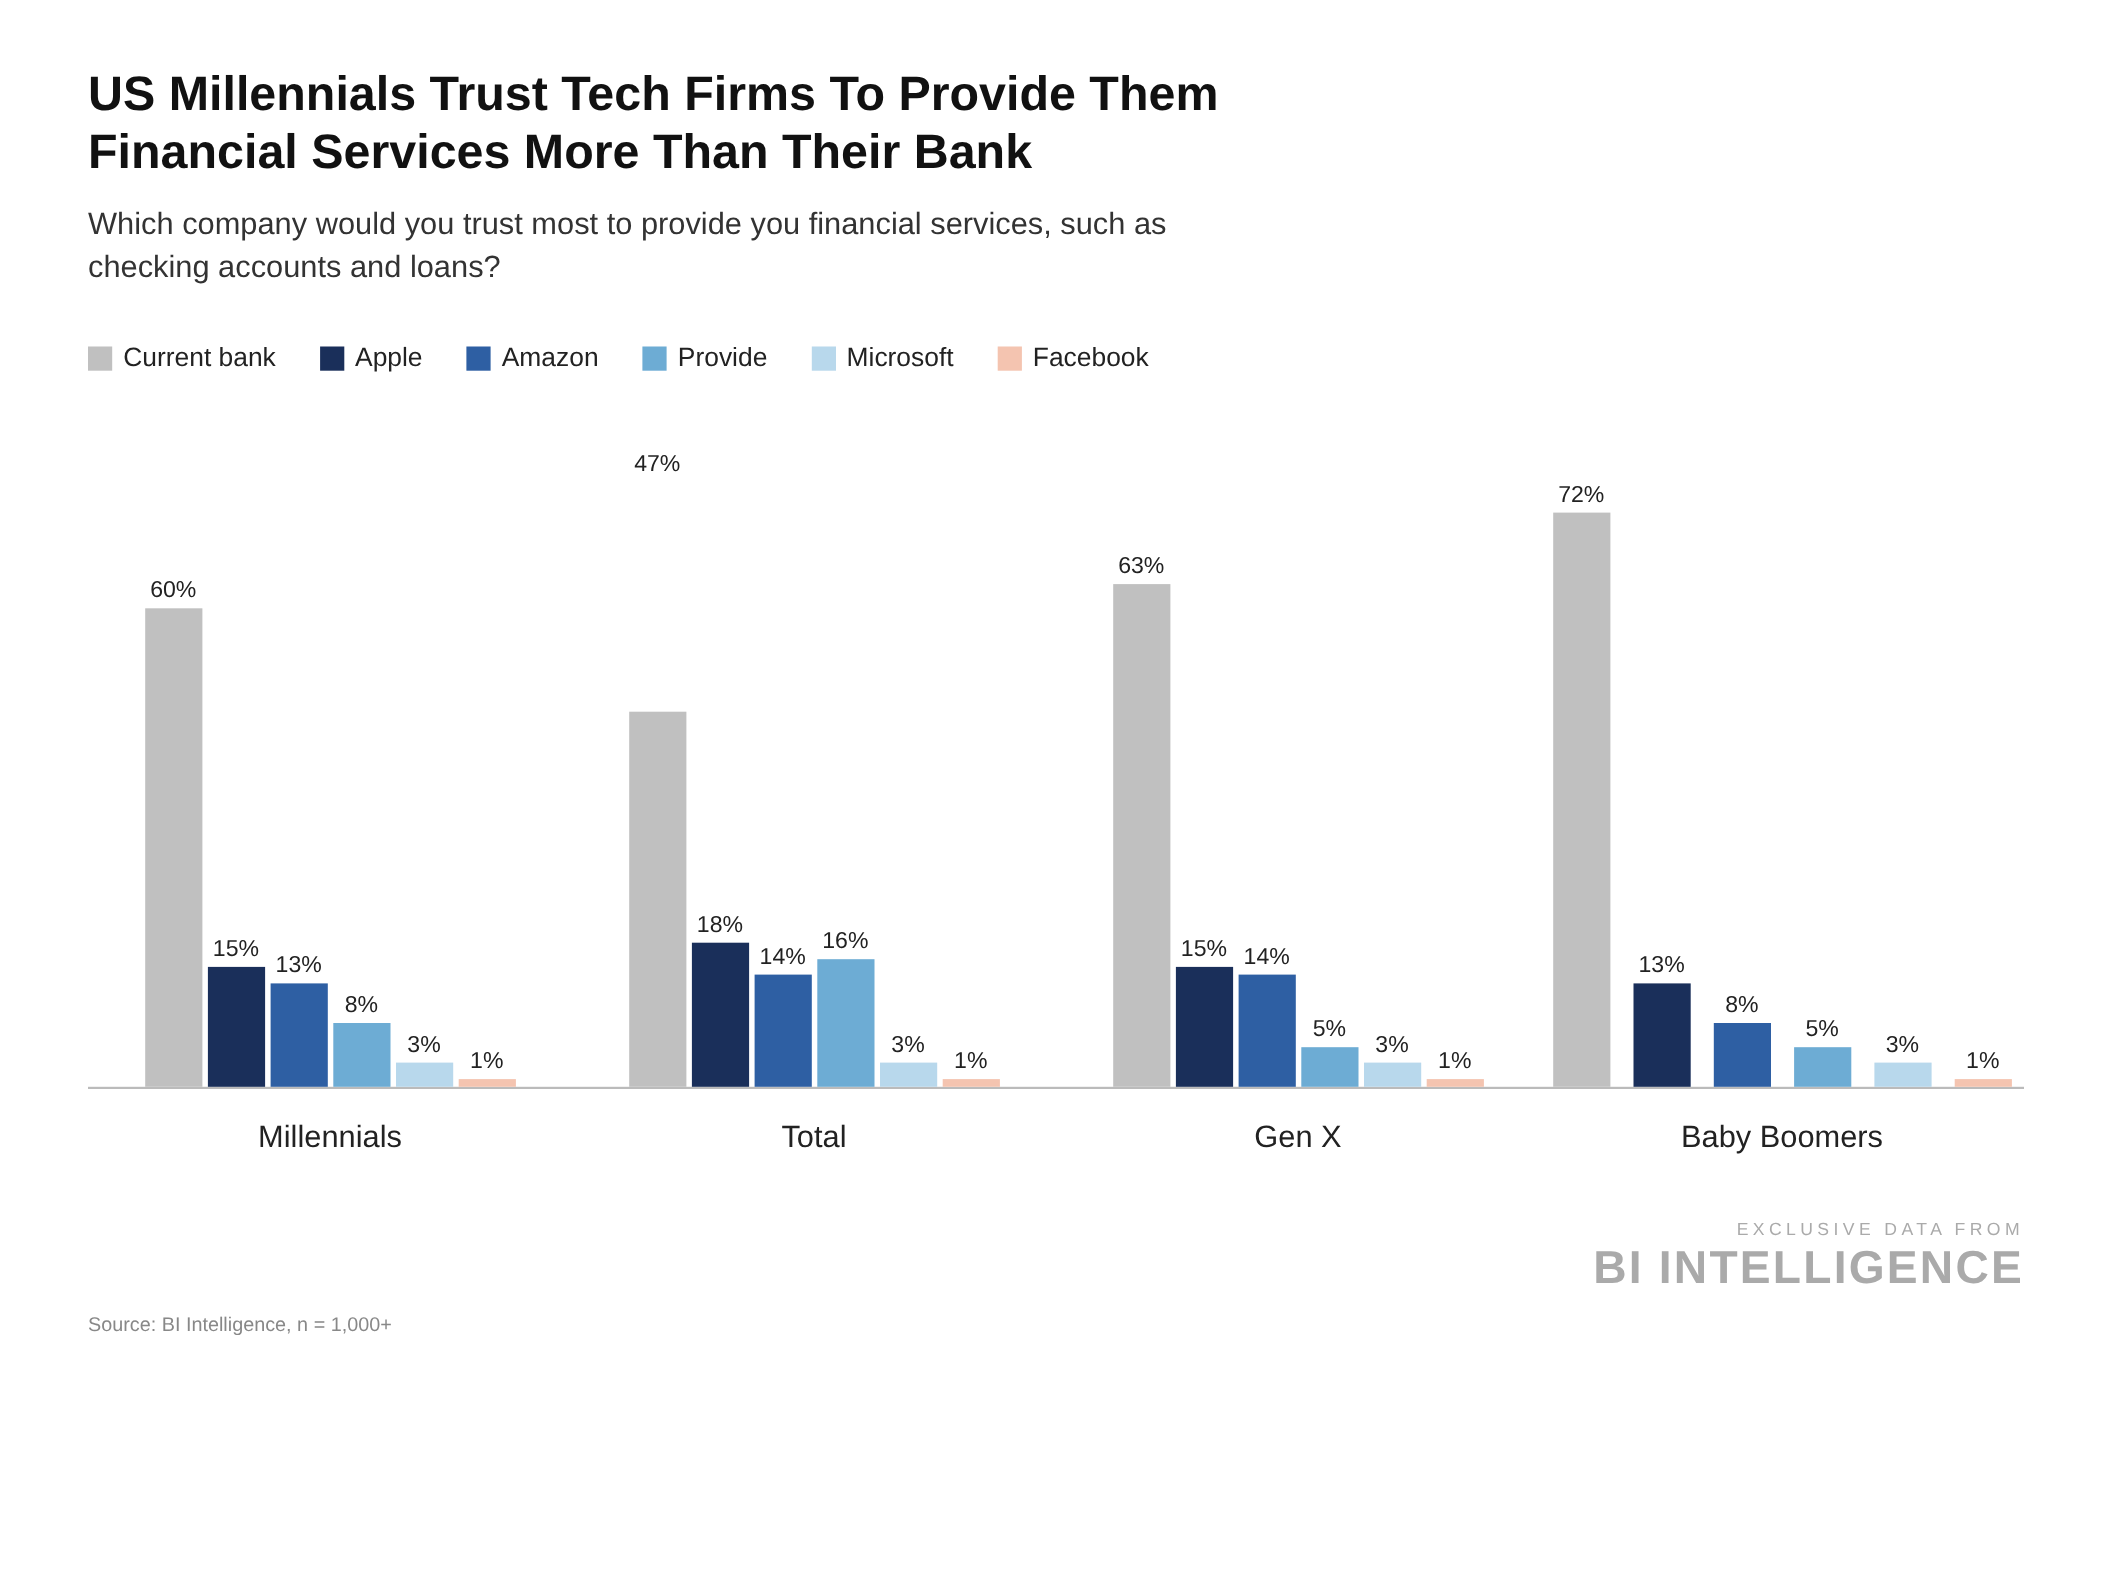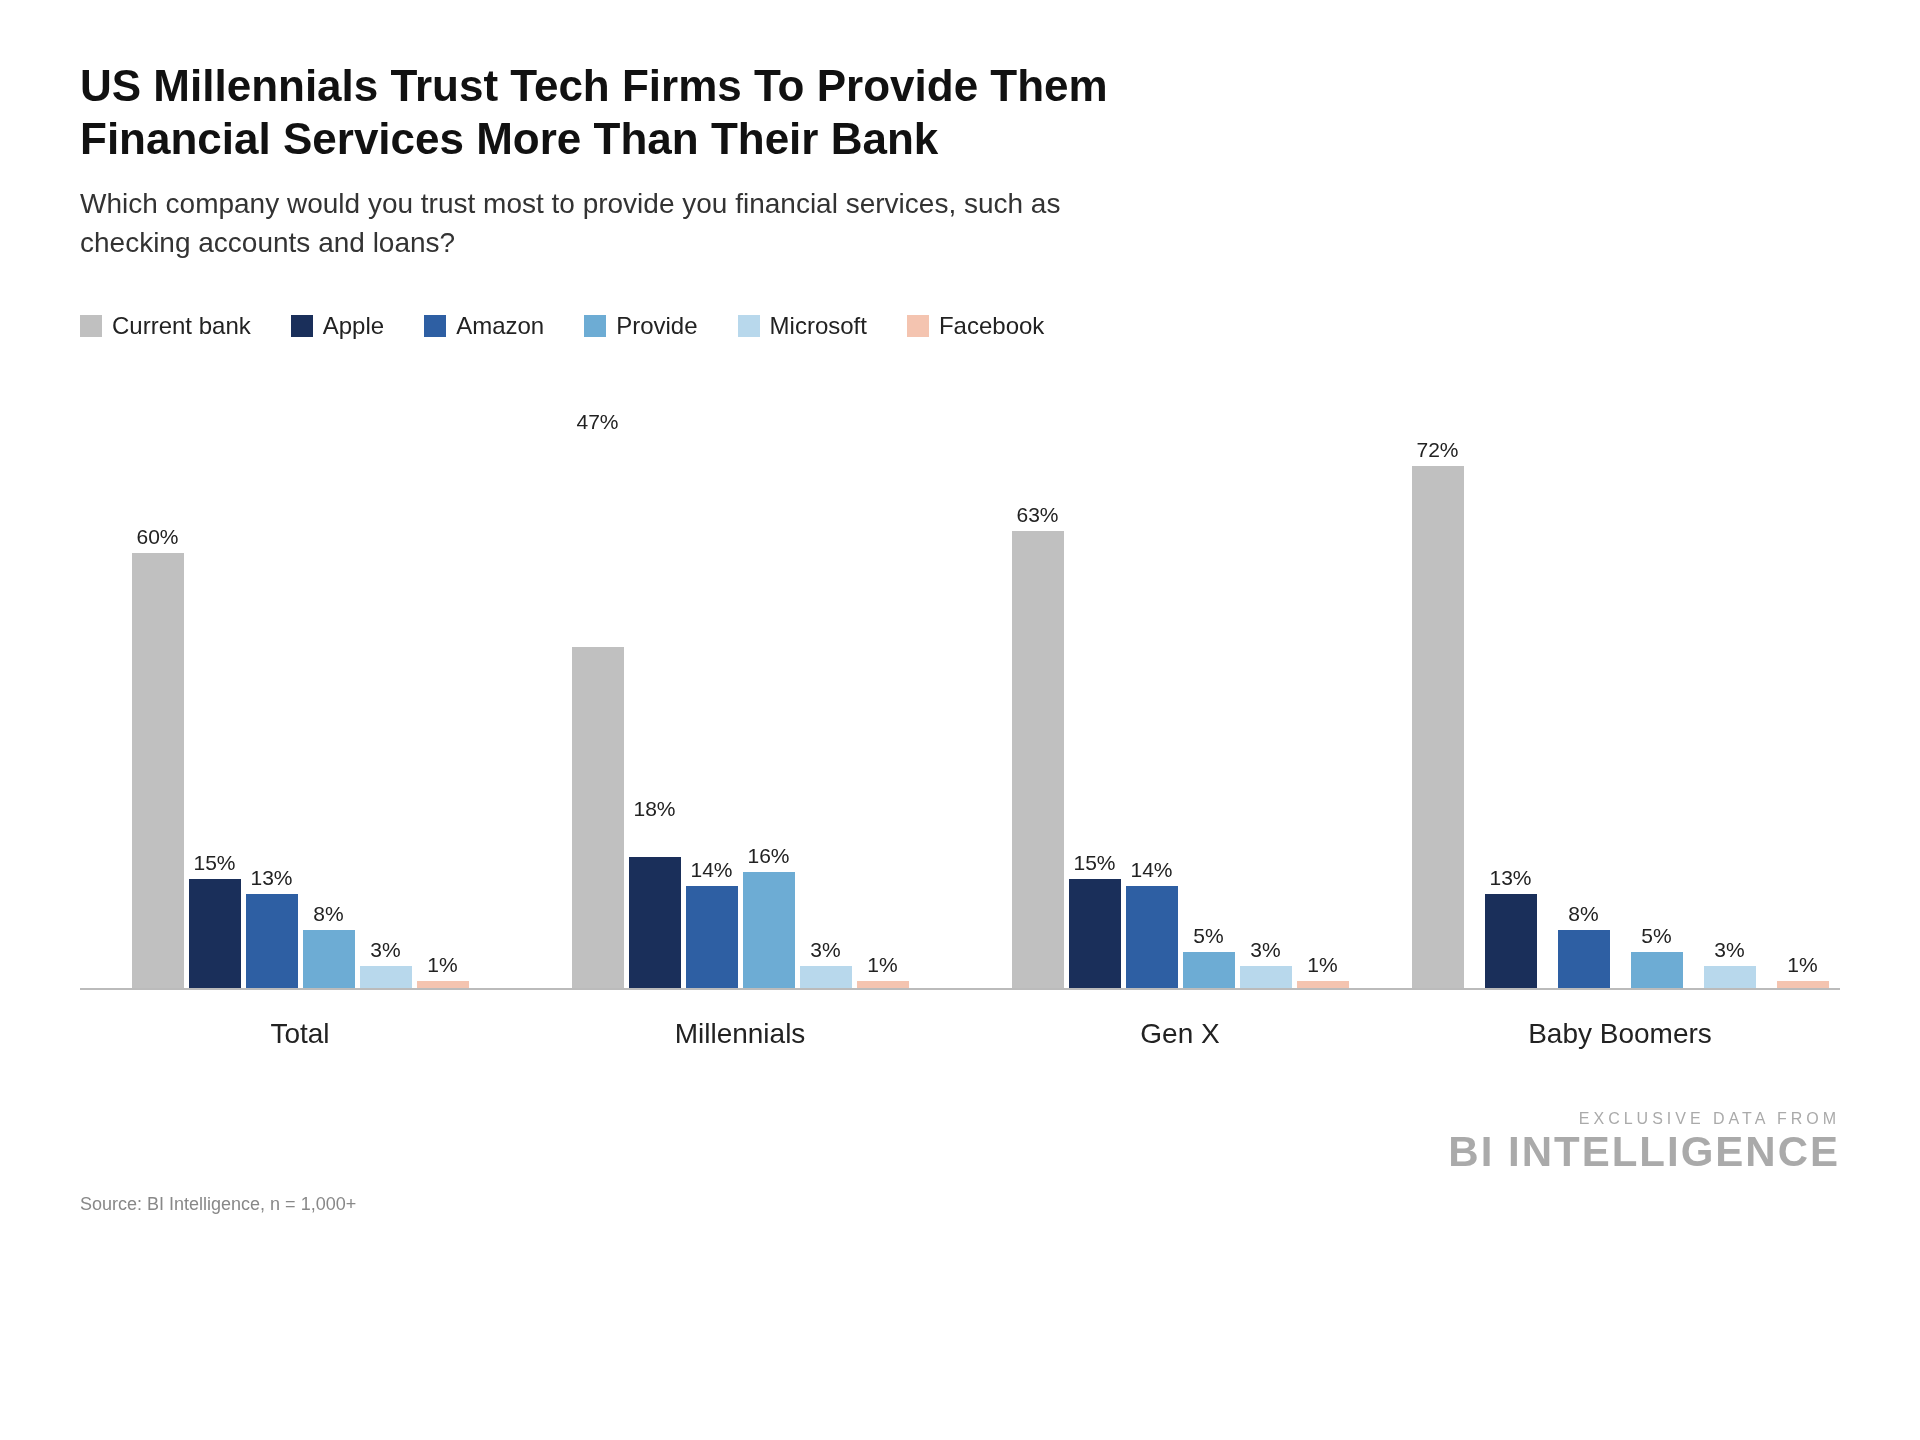--- a/index.html
+++ b/index.html
@@ -143,21 +143,21 @@
         <div class="bar-unit" style="display: flex; flex-direction: column; align-items: center; justify-content: flex-end; height: 100%;">
           <div class="bar-pct" style="font-size: 21px; color: rgb(34, 34, 34); margin-bottom: 4px; white-space: nowrap;">1%</div>
           <div class="bar-rect" style="width: 52px; height: 7px; background: rgb(244, 196, 176);"></div>
         </div>
       </div>
       <div style="flex: 1 1 0%; display: flex; align-items: flex-end; justify-content: center; gap: 5px; height: 580px; border-bottom: 2px solid rgb(187, 187, 187); padding-bottom: 0px; padding-left: 10px; padding-right: 10px;">
         <div class="bar-unit" style="display: flex; flex-direction: column; align-items: center; justify-content: space-between; height: 100%;">
           <div class="bar-pct" style="font-size: 21px; color: rgb(34, 34, 34); margin-bottom: 4px; white-space: nowrap;">47%</div>
           <div class="bar-rect" style="width: 52px; height: 341px; background: rgb(192, 192, 192);"></div>
         </div>
-        <div class="bar-unit" style="display: flex; flex-direction: column; align-items: center; justify-content: flex-end; height: 100%; gap: 32px;">
+        <div class="bar-unit" style="display: flex; flex-direction: column; align-items: center; justify-content: flex-end; height: 100%;">
           <div class="bar-pct" style="font-size: 21px; color: rgb(34, 34, 34); margin-bottom: 4px; white-space: nowrap;">18%</div>
           <div class="bar-rect" style="width: 52px; height: 131px; background: rgb(26, 47, 90);"></div>
         </div>
         <div class="bar-unit" style="display: flex; flex-direction: column; align-items: center; justify-content: flex-end; height: 100%;">
           <div class="bar-pct" style="font-size: 21px; color: rgb(34, 34, 34); margin-bottom: 4px; white-space: nowrap;">14%</div>
           <div class="bar-rect" style="width: 52px; height: 102px; background: rgb(46, 95, 163);"></div>
         </div>
         <div class="bar-unit" style="display: flex; flex-direction: column; align-items: center; justify-content: flex-end; height: 100%;">
           <div class="bar-pct" style="font-size: 21px; color: rgb(34, 34, 34); margin-bottom: 4px; white-space: nowrap;">16%</div>
           <div class="bar-rect" style="width: 52px; height: 116px; background: rgb(109, 172, 212);"></div>
@@ -218,22 +218,22 @@
           <div class="bar-pct" style="font-size: 21px; color: rgb(34, 34, 34); margin-bottom: 4px; white-space: nowrap;">3%</div>
           <div class="bar-rect" style="width: 52px; height: 22px; background: rgb(184, 216, 236);"></div>
         </div>
         <div class="bar-unit" style="display: flex; flex-direction: column; align-items: center; justify-content: flex-end; height: 100%;">
           <div class="bar-pct" style="font-size: 21px; color: rgb(34, 34, 34); margin-bottom: 4px; white-space: nowrap;">1%</div>
           <div class="bar-rect" style="width: 52px; height: 7px; background: rgb(244, 196, 176);"></div>
         </div>
       </div>
     </div>
   <div id="group-labels-row" style="display:flex; width:100%; margin-top:12px;">
-  <div style="flex: 1 1 0%; text-align: center; font-size: 28px; color: rgb(34, 34, 34); margin-top: 16px;">Total</div>
-      <div style="flex: 1 1 0%; text-align: center; font-size: 28px; color: rgb(34, 34, 34); margin-top: 16px;">Millennials</div>
+  <div style="flex: 1 1 0%; text-align: center; font-size: 28px; color: rgb(34, 34, 34); margin-top: 16px;">Millennials</div>
+      <div style="flex: 1 1 0%; text-align: center; font-size: 28px; color: rgb(34, 34, 34); margin-top: 16px;">Total</div>
       <div style="flex: 1 1 0%; text-align: center; font-size: 28px; color: rgb(34, 34, 34); margin-top: 16px;">Gen X</div>
       <div style="flex: 1 1 0%; text-align: center; font-size: 28px; color: rgb(34, 34, 34); margin-top: 16px;">Baby Boomers</div>
     </div>
 </div>
 
 <div class="footer">
   <span class="footer-exclusive">EXCLUSIVE  DATA  FROM</span>
   <span class="footer-bi">BI INTELLIGENCE</span>
 </div>
 <div class="source-text">Source: BI Intelligence, n = 1,000+</div>

